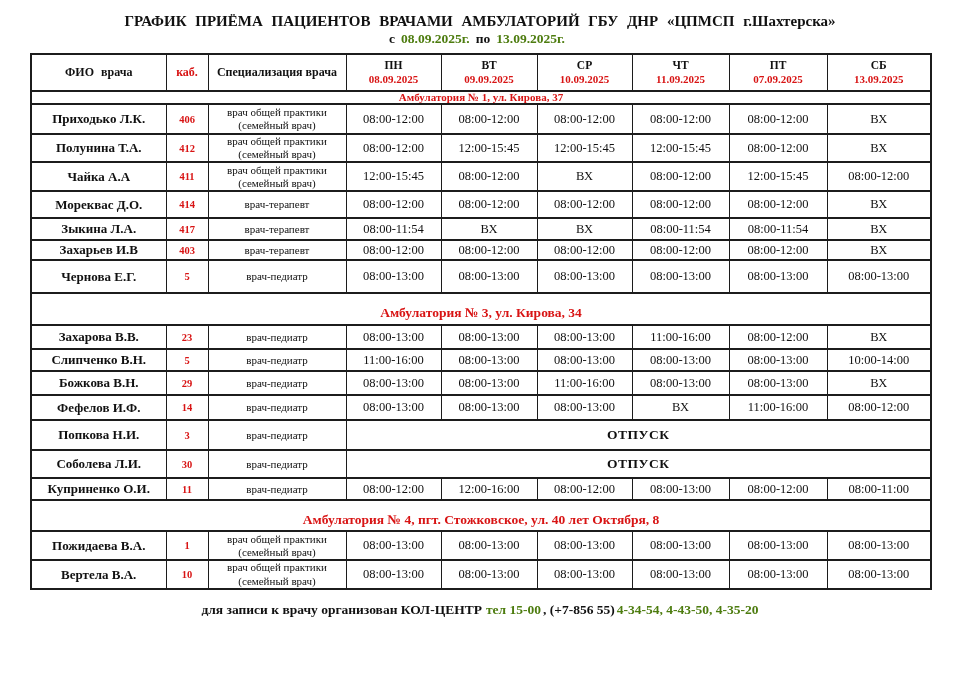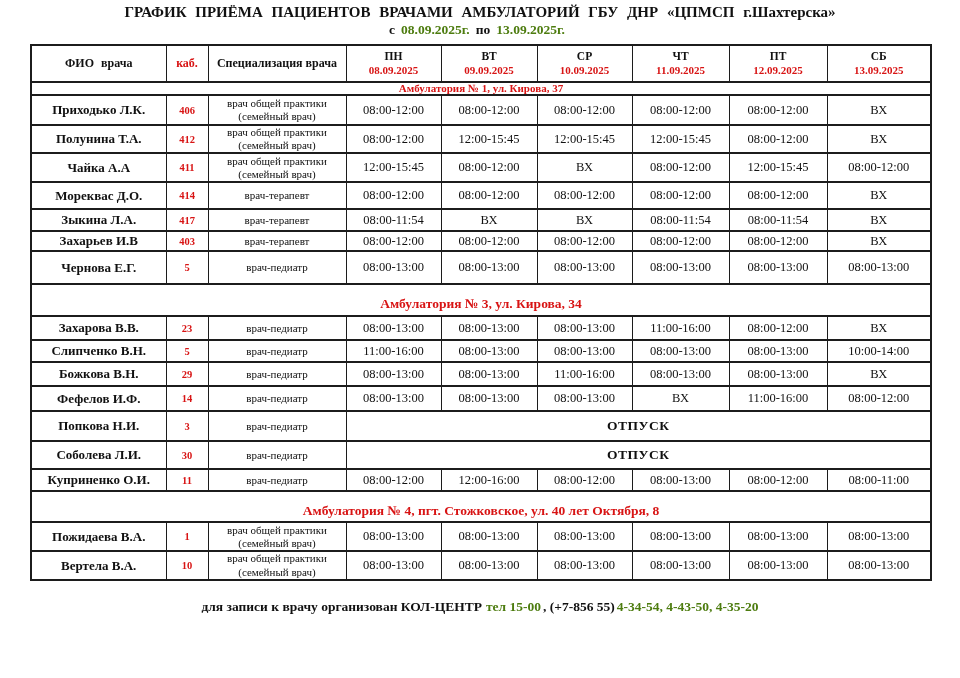--- a/index.html
+++ b/index.html
@@ -6,21 +6,21 @@
   html,body { background:#ffffff; }
   .page {
     position:relative;
     width:960px; height:678px;
     background:#ffffff;
     font-family:"Liberation Serif","DejaVu Serif",serif;
     color:#111111;
     overflow:hidden;
   }
   .title1 {
-    padding-top:4px;
+    padding-top:13px;
     text-align:center;
     font-weight:bold;
     font-size:15px;
     word-spacing:5px;
     color:#111111;
   }
   .title2 {
     text-align:center;
     font-weight:bold;
     font-size:13.5px;
@@ -67,21 +67,21 @@
   td.kab   { color:#d81414; font-weight:bold; font-size:10.5px; }
   td.spec  { font-size:11px; line-height:1.2; }
   td.time  { font-size:12.5px; }
   td.vac   { font-weight:bold; font-size:13.5px; letter-spacing:0.5px; }
 
   .footer { text-align:center; margin-top:4px; }
   .footer-line1 {
     color:#d81414; font-weight:bold; font-size:13.5px;
   }
   .footer-line2 {
-    font-weight:bold; font-size:13.5px; color:#111111; margin-top:18px;
+    font-weight:bold; font-size:13.5px; color:#111111; margin-top:12px;
   }
   .footer-line2 .seg { margin:0 2px; }
 </style>
 </head>
 <body>
 
 <div class="page">
 
   <div class="title1">ГРАФИК ПРИЁМА ПАЦИЕНТОВ ВРАЧАМИ АМБУЛАТОРИЙ ГБУ ДНР «ЦПМСП г.Шахтерска»</div>
 
@@ -115,21 +115,21 @@
         <th>
           <span class="day-name">СР</span>
           <span class="day-date">10.09.2025</span>
         </th>
         <th>
           <span class="day-name">ЧТ</span>
           <span class="day-date">11.09.2025</span>
         </th>
         <th>
           <span class="day-name">ПТ</span>
-          <span class="day-date">12.09.2025</span>
+          <span class="day-date">07.09.2025</span>
         </th>
         <th>
           <span class="day-name">СБ</span>
           <span class="day-date">13.09.2025</span>
         </th>
       </tr>
     </thead>
     <tbody>
         <tr class="section-row thin" style="height: 13px;">
           <td colspan="9">Амбулатория № 1, ул. Кирова, 37</td>

